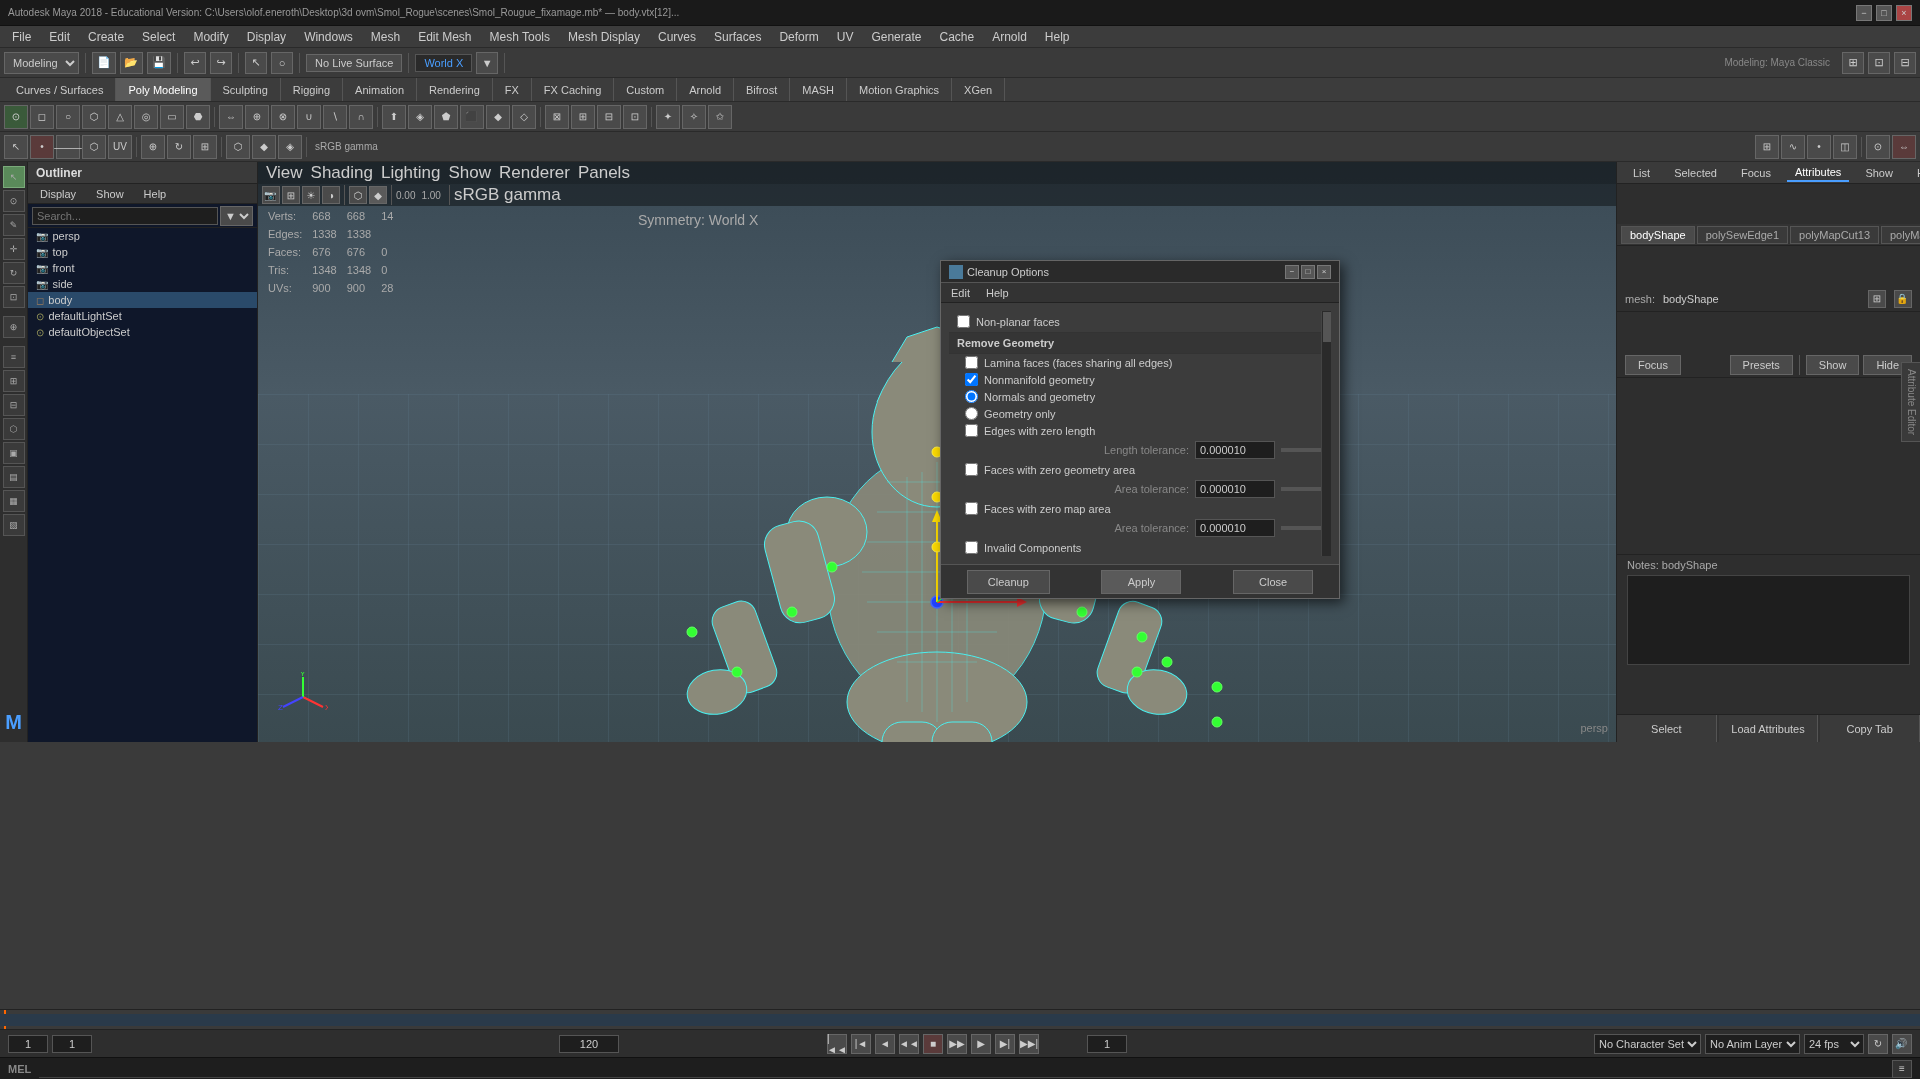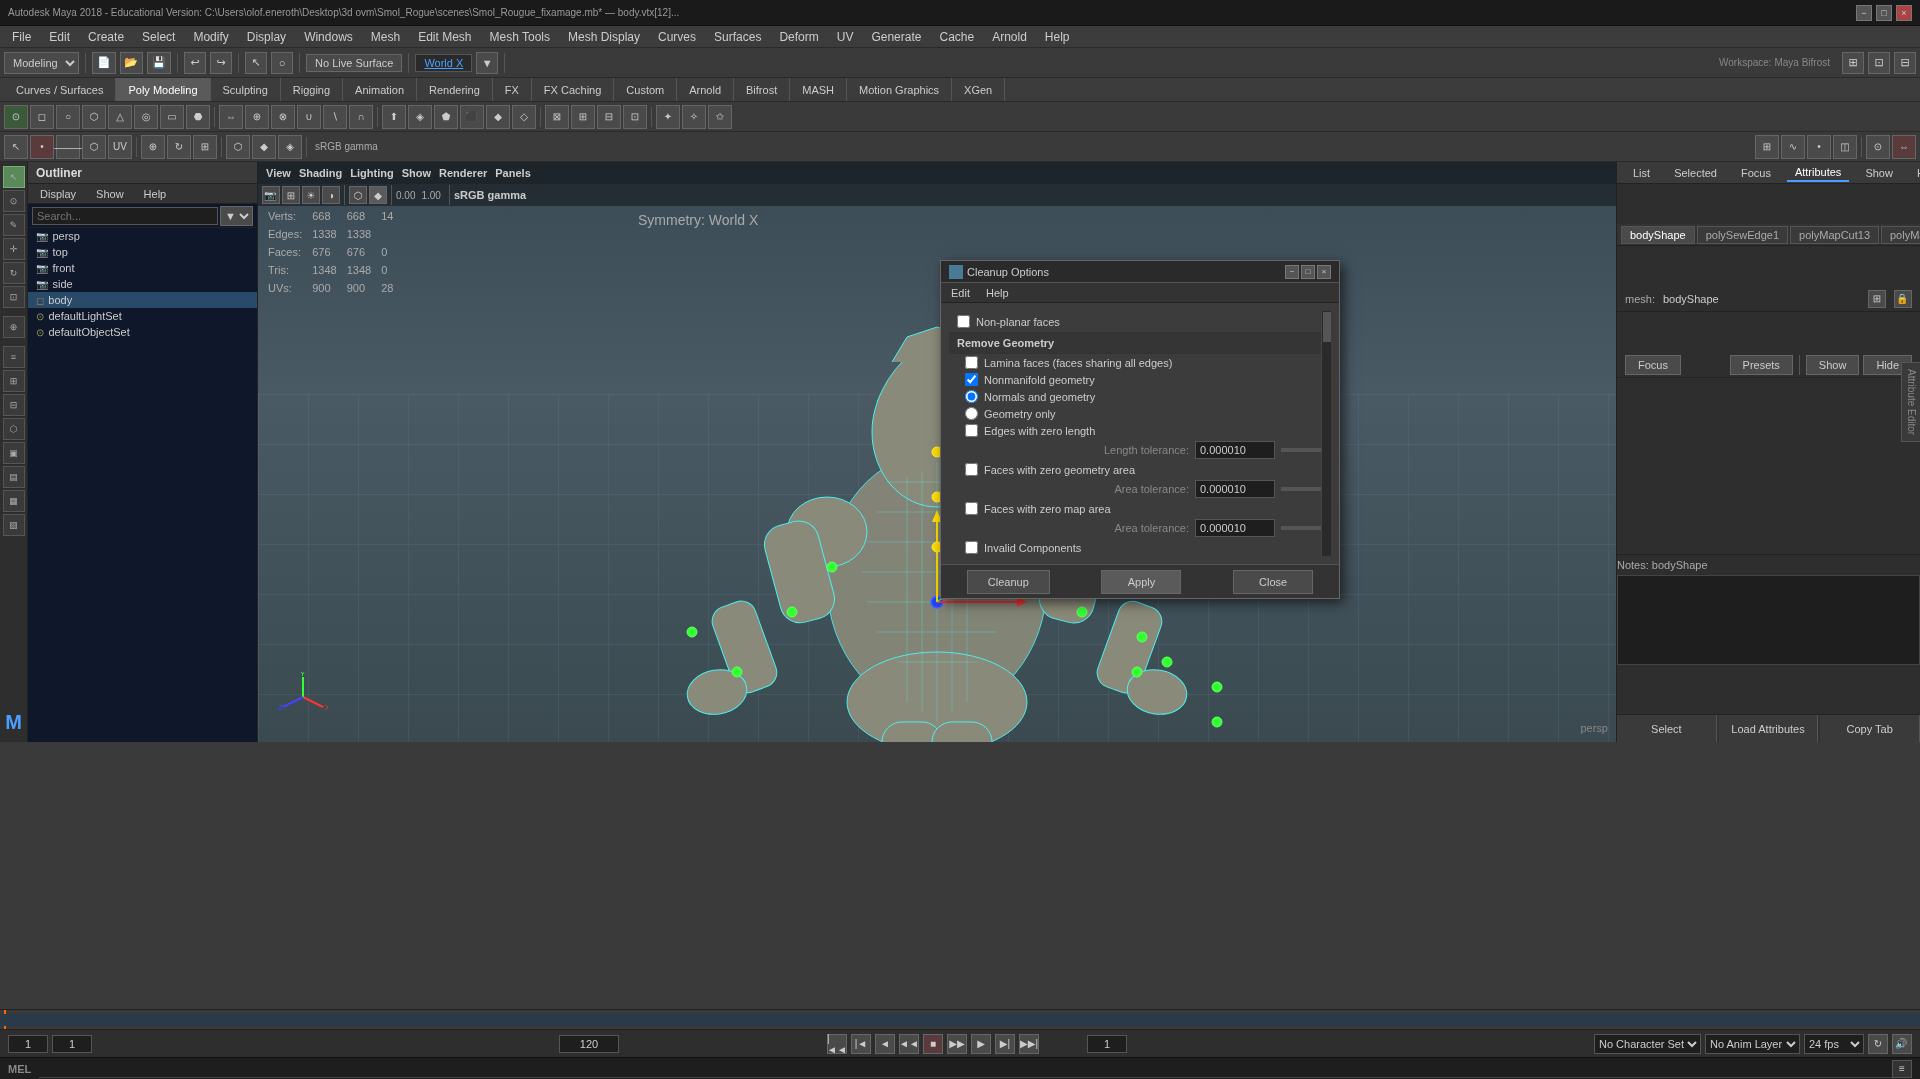--- a/index.html
+++ b/index.html
@@ -97,21 +97,20 @@
       background: #555;
       margin: 0 2px;
     }
     .workspace-label {
       background: #2a2a2a;
       border: 1px solid #555;
       padding: 2px 8px;
       font-size: 11px;
       color: #4a9eff;
       cursor: pointer;
-      text-decoration: underline;
     }
     .live-surface-btn {
       background: #4a4a4a;
       border: 1px solid #666;
       padding: 2px 8px;
       font-size: 11px;
       color: #ccc;
       cursor: pointer;
     }
 
@@ -267,22 +266,21 @@
       padding: 0 8px;
       gap: 8px;
       font-size: 11px;
       position: absolute;
       top: 0; left: 0; right: 0;
       z-index: 10;
     }
     .viewport-menu-item {
       color: #ccc;
       cursor: pointer;
-      font-size: 11px;
-      font-weight: bold;
+      font-size: 17px;
     }
     #viewport-toolbar {
       position: absolute;
       top: 22px; left: 0; right: 0;
       height: 22px;
       background: rgba(0,0,0,0.4);
       display: flex;
       align-items: center;
       padding: 0 4px;
       gap: 2px;
@@ -408,21 +406,21 @@
 
     #attributes-scroll {
       flex: 1;
       overflow-y: auto;
       padding: 4px;
     }
 
     #notes-section {
       height: 120px;
       border-top: 1px solid #222;
-      padding: 4px 0;
+      padding: 4px 10px;
     }
     #notes-label {
       font-size: 11px;
       color: #aaa;
       margin-bottom: 4px;
     }
     #notes-content {
       width: 100%;
       height: 90px;
       background: #1e1e1e;
@@ -729,21 +727,21 @@
   <div class="toolbar-divider"></div>
   <div class="toolbar-btn">↖</div>
   <div class="toolbar-btn">○</div>
   <div class="toolbar-divider"></div>
   <span class="live-surface-btn">No Live Surface</span>
   <div class="toolbar-divider"></div>
   <span class="workspace-label">World X</span>
   <div class="toolbar-btn">▼</div>
   <div class="toolbar-divider"></div>
   <div style="flex:1;"></div>
-  <span style="font-size:10px; color:#888; padding-right: 8px;">Workspace: Maya Bifrost</span>
+  <span style="font-size:10px; color:#888; padding-right: 8px;">Modeling: Maya Classic</span>
   <div class="toolbar-btn">⊞</div>
   <div class="toolbar-btn">⊡</div>
   <div class="toolbar-btn">⊟</div>
 </div>
 
 <div id="tab-bar">
   <div class="tab">Curves / Surfaces</div>
   <div class="tab active">Poly Modeling</div>
   <div class="tab">Sculpting</div>
   <div class="tab">Rigging</div>

